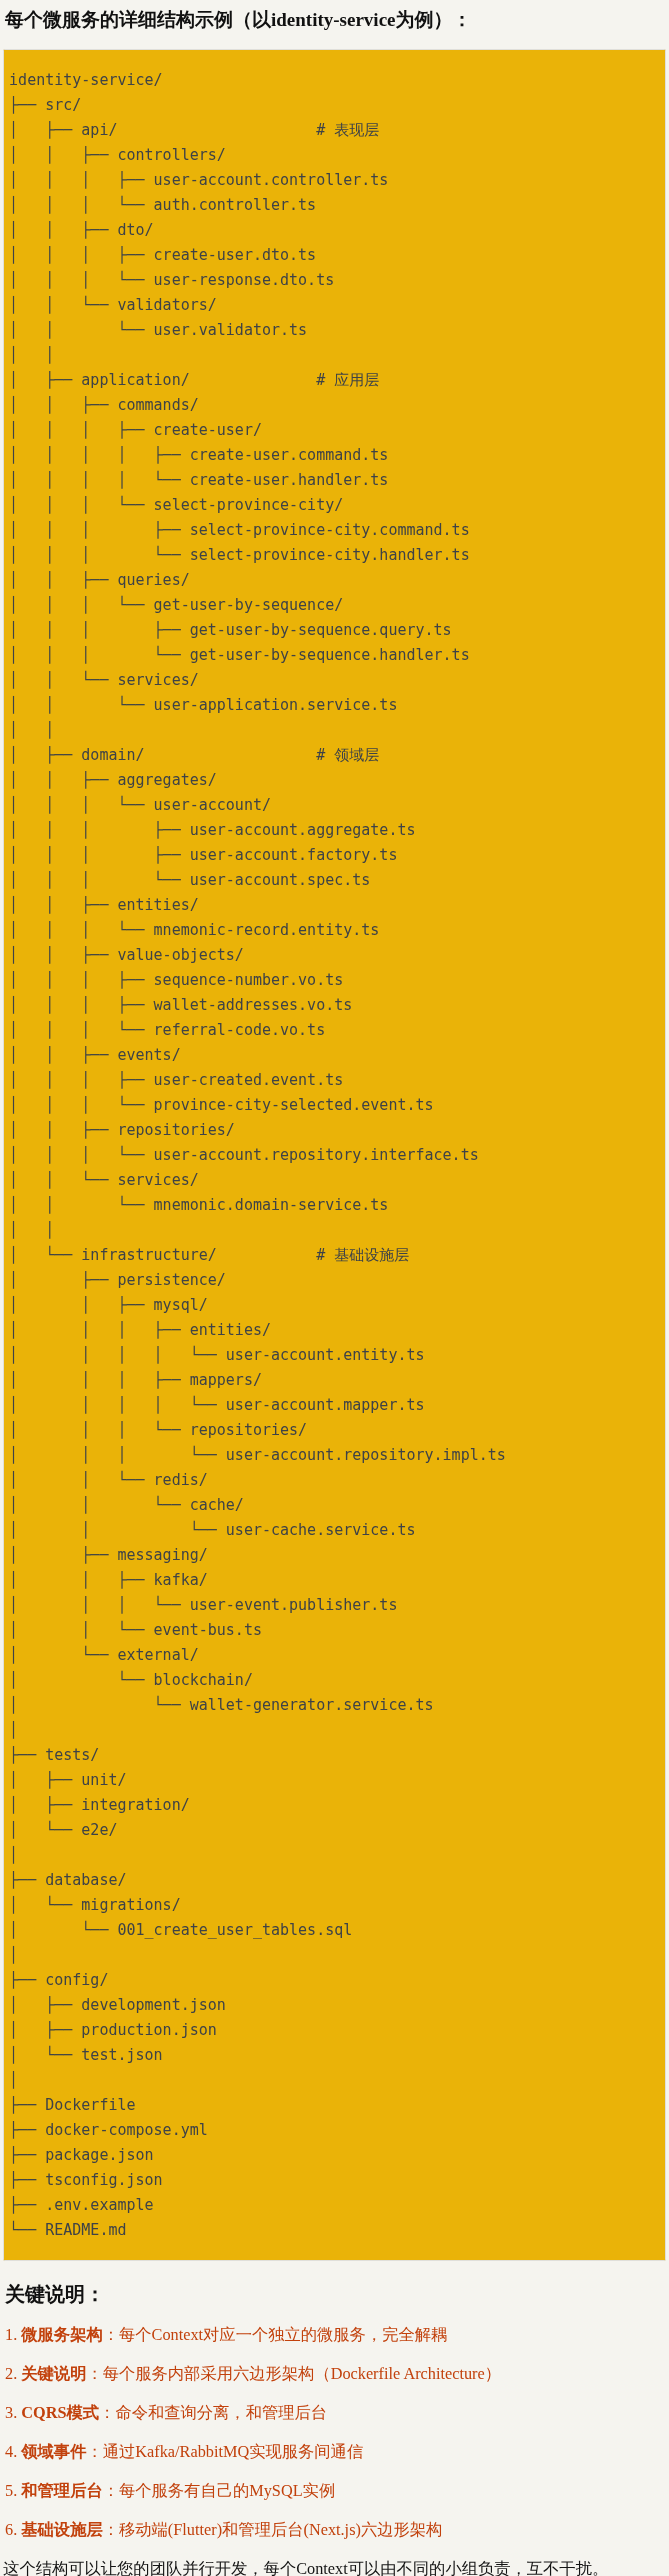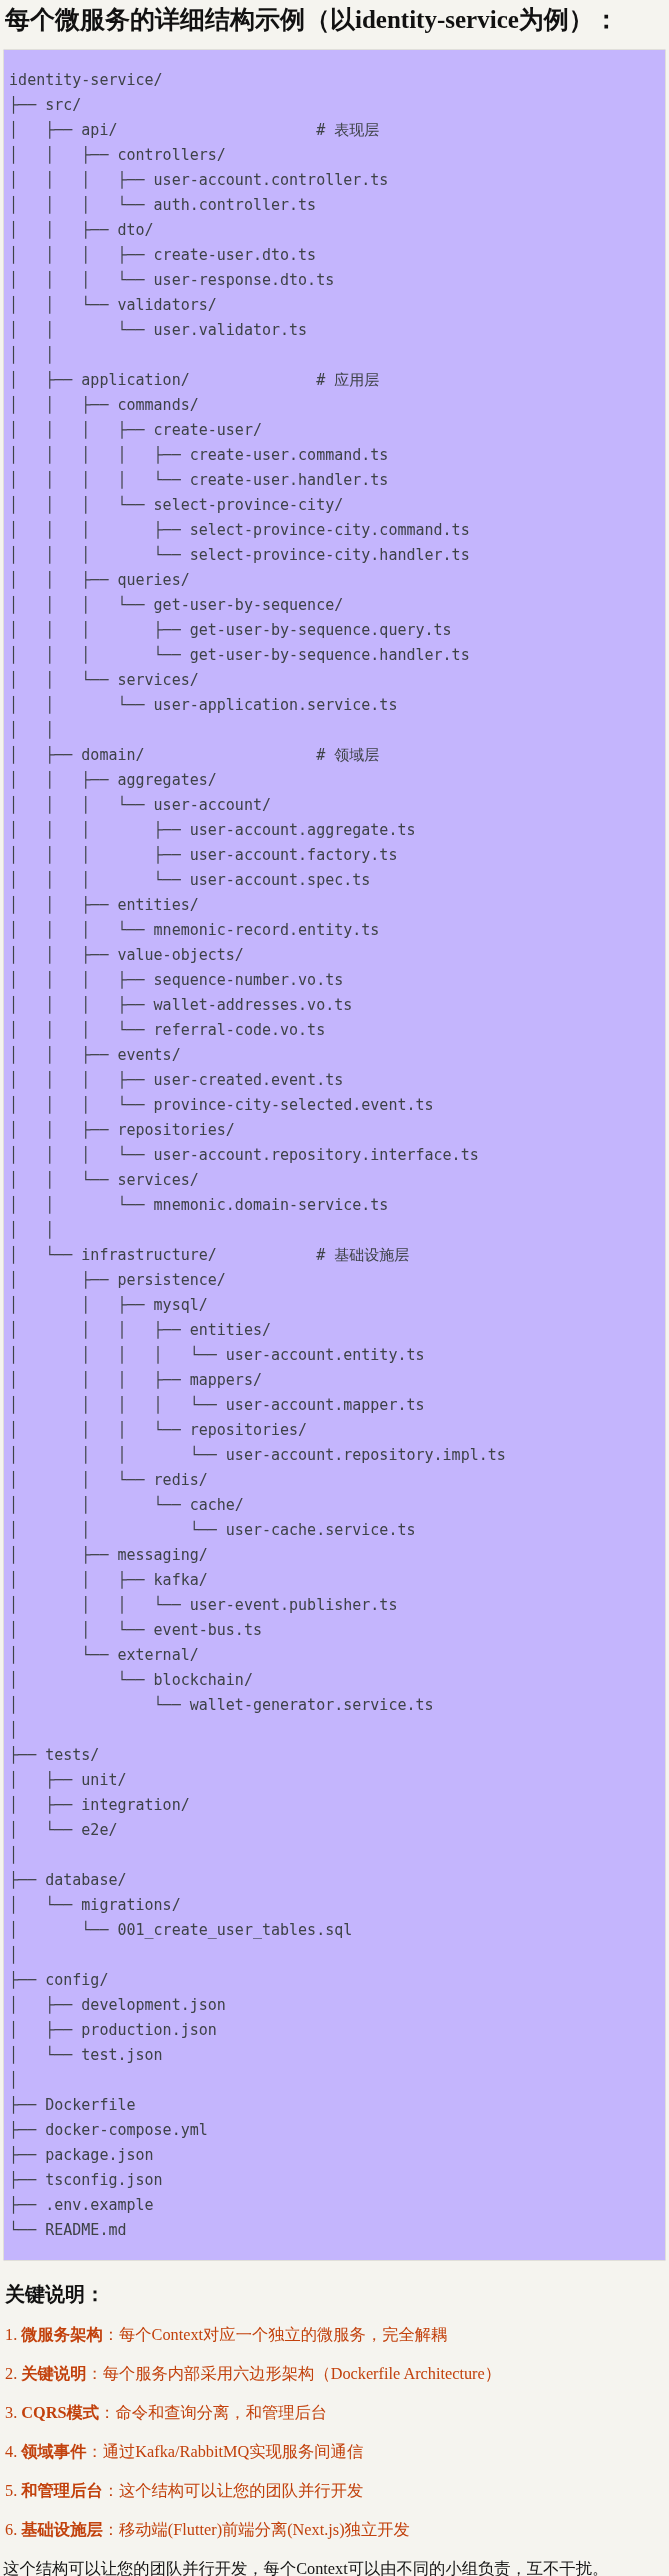--- a/index.html
+++ b/index.html
@@ -8,21 +8,21 @@
     width: 669px;
     height: 2576px;
     overflow: hidden;
     background: #f5f4ef;
     font-family: "Liberation Serif", serif;
     color: #141414;
   }
   .page { width: 669px; }
   .title {
     margin: 7.5px 5px 0 5px;
-    font-size: 25px;
+    font-size: 19px;
     line-height: 24px;
     font-weight: bold;
     color: #111111;
   }
   .code-block {
     margin: 17.5px 3.1px 0 3.1px;
     background: #ffffff;
     border: 0.6px solid #e0dfda;
     border-radius: 1.3px;
     padding: 17.5px 5px 17.5px 5px;
@@ -59,21 +59,21 @@
     line-height: 21px;
     color: #141414;
   }
 </style>
 </head>
 <body style="background: rgb(245, 244, 239);">
 
 <div class="page">
   <h1 class="title">每个微服务的详细结构示例（以identity-service为例）：</h1>
 
-  <div class="code-block" style="background: #c4b5fd; border-color: rgb(224, 223, 218);">
+  <div class="code-block" style="background: #eab308; border-color: rgb(224, 223, 218);">
     <pre class="tree" style="color: rgb(62, 66, 71);">identity-service/
 ├── src/
 │   ├── api/                      # 表现层
 │   │   ├── controllers/
 │   │   │   ├── user-account.controller.ts
 │   │   │   └── auth.controller.ts
 │   │   ├── dto/
 │   │   │   ├── create-user.dto.ts
 │   │   │   └── user-response.dto.ts
 │   │   └── validators/
@@ -156,19 +156,19 @@
 └── README.md</pre>
   </div>
 
   <h2 class="notes-heading">关键说明：</h2>
 
   <div class="notes-list">
       <div class="note-item"><span class="note-number">1. </span><span class="note-term">微服务架构</span><span class="note-text">：每个Context对应一个独立的微服务，完全解耦</span></div>
       <div class="note-item"><span class="note-number">2. </span><span class="note-term">关键说明</span><span class="note-text">：每个服务内部采用六边形架构（Dockerfile Architecture）</span></div>
       <div class="note-item"><span class="note-number">3. </span><span class="note-term">CQRS模式</span><span class="note-text">：命令和查询分离，和管理后台</span></div>
       <div class="note-item"><span class="note-number">4. </span><span class="note-term">领域事件</span><span class="note-text">：通过Kafka/RabbitMQ实现服务间通信</span></div>
-      <div class="note-item"><span class="note-number">5. </span><span class="note-term">和管理后台</span><span class="note-text">：这个结构可以让您的团队并行开发</span></div>
-      <div class="note-item"><span class="note-number">6. </span><span class="note-term">基础设施层</span><span class="note-text">：移动端(Flutter)前端分离(Next.js)独立开发</span></div>
+      <div class="note-item"><span class="note-number">5. </span><span class="note-term">和管理后台</span><span class="note-text">：每个服务有自己的MySQL实例</span></div>
+      <div class="note-item"><span class="note-number">6. </span><span class="note-term">基础设施层</span><span class="note-text">：移动端(Flutter)和管理后台(Next.js)六边形架构</span></div>
     </div>
 
   <p class="closing">这个结构可以让您的团队并行开发，每个Context可以由不同的小组负责，互不干扰。</p>
 </div>
 
 
 </body></html>

